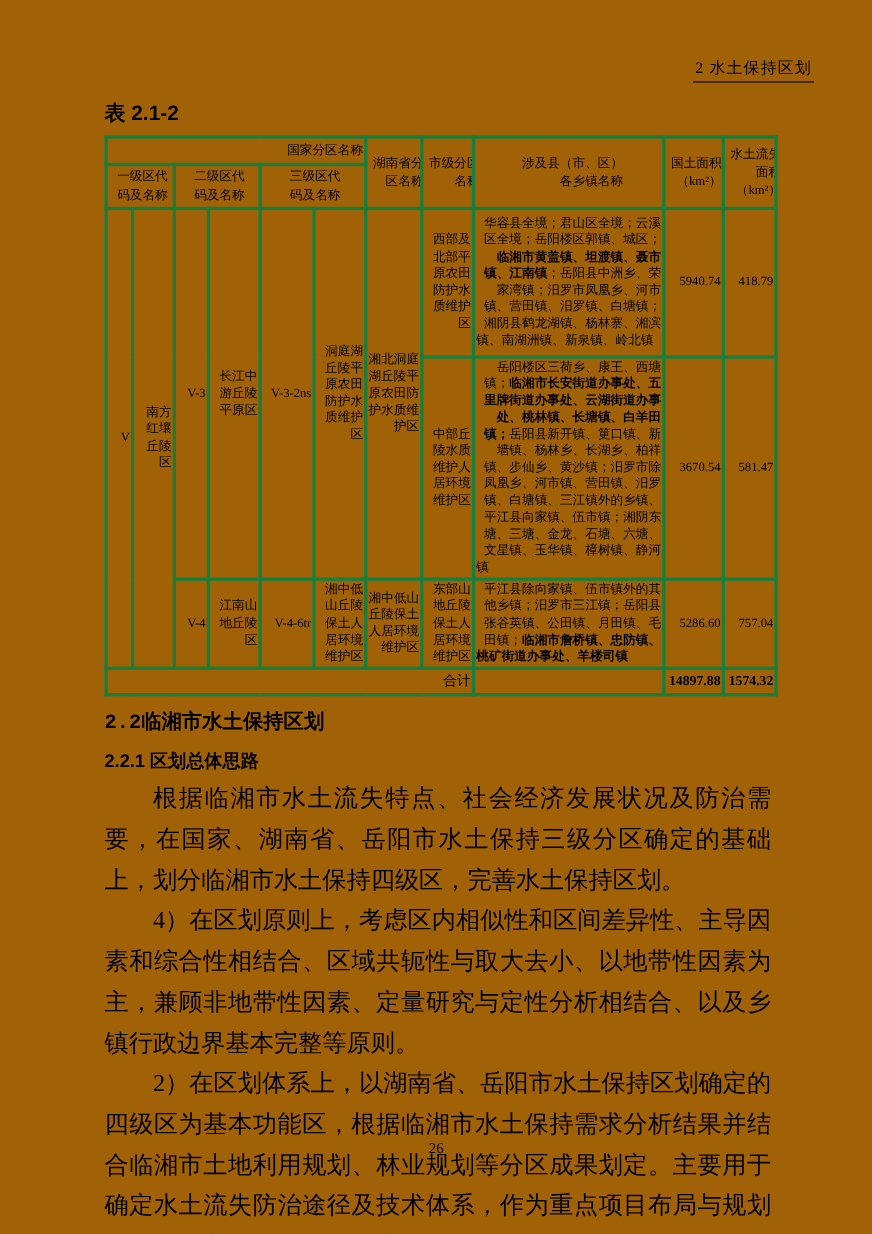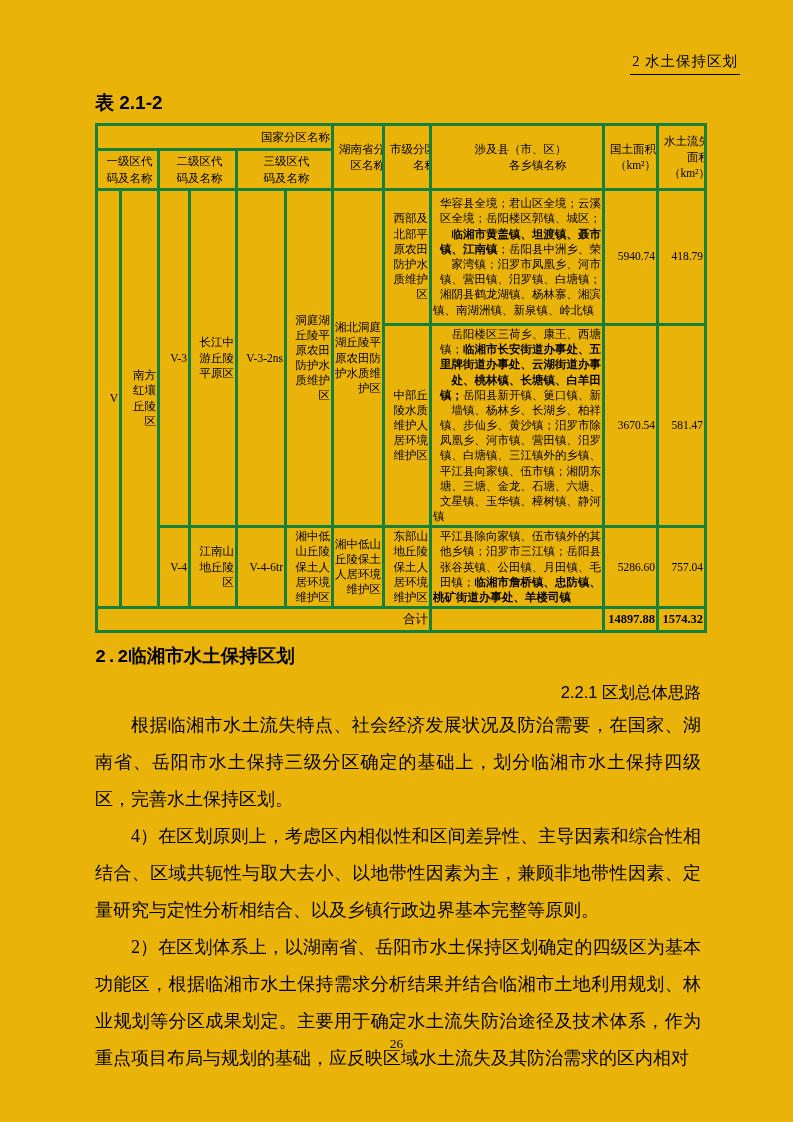--- a/index.html
+++ b/index.html
@@ -1,19 +1,19 @@
 <!DOCTYPE html>
 <html><head>
 <meta charset="utf-8">
 <style>
   * { margin:0; padding:0; box-sizing:border-box; }
   html,body { background:#e8e8e8; }
   .page {
     position:relative; width:793px; height:1122px; margin:0 auto;
-    background:#eab308; color:#000;
+    background:#a16207; color:#000;
     font-family:"Liberation Serif", serif;
     overflow:hidden;
   }
   .running-header {
     position:absolute; top:52px; right:53px;
     font-size:14.5px; letter-spacing:1px;
     border-bottom:1px solid #000; padding:0 2px 3px 2px;
   }
   .content { padding:90px 92px 0 95px; }
   .table-title {
@@ -47,25 +47,25 @@
     font-family:"Liberation Sans", sans-serif; font-weight:bold;
   }
   td.num { font-size:12px; }
   tr.totalrow td { font-size:12.5px; }
   tr.totalrow td.num { font-weight:bold; }
   h2.sec {
     font-family:Liberation Mono, monospace; font-weight:bold;
     font-size:18.5px; margin:12px 0 0 0; line-height:1.45;
   }
   h3.subsec {
-    font-family:"Liberation Sans", sans-serif; font-weight:normal;
-    font-size:16.5px; margin:8px 0 2px 0; line-height:1.5;text-align:right;
+    font-family:"Liberation Sans", sans-serif; font-weight:bold;
+    font-size:16.5px; margin:8px 0 2px 0; line-height:1.5;
   }
   p.body {
-    font-size:18px; line-height:37px; text-align:justify;
+    font-size:22px; line-height:37px; text-align:justify;
     text-indent:2em; margin:0;
   }
   .page-number {
     position:absolute; left:0; right:0; top:1036px;
     text-align:center; font-size:13.5px;
   }
 </style>
 </head>
 <body>
 

